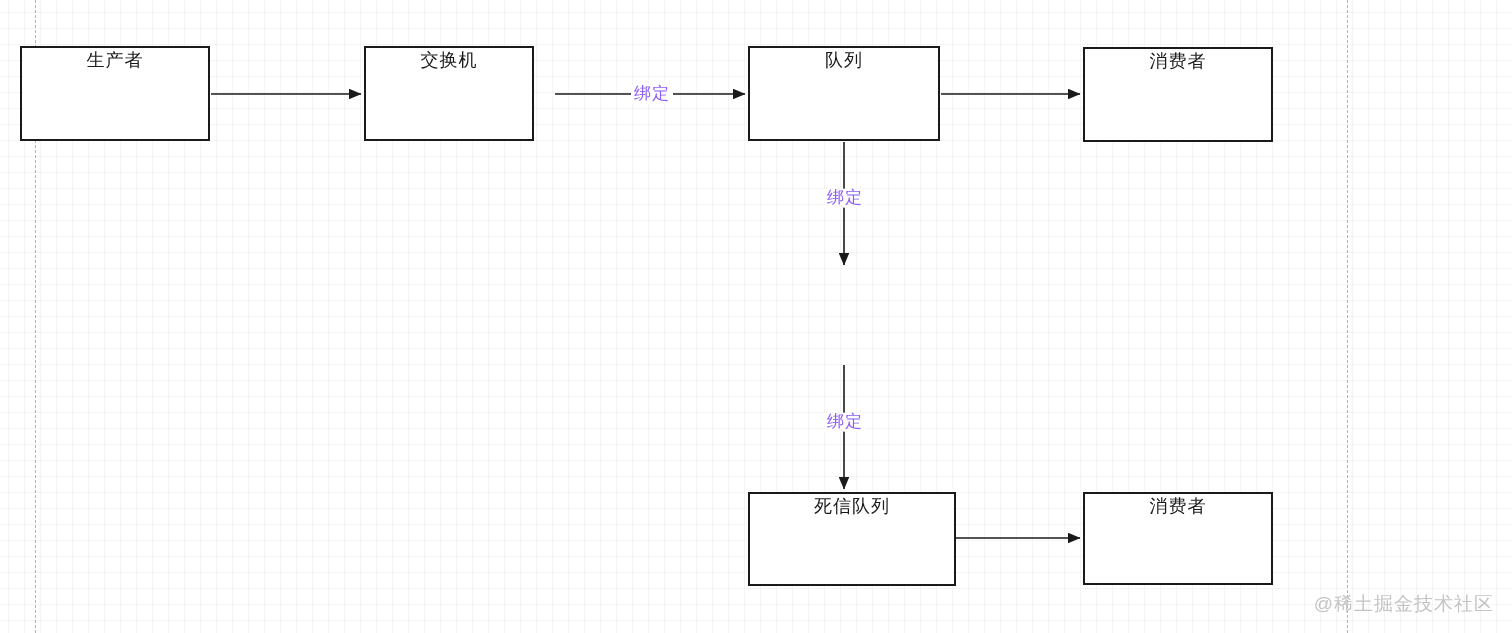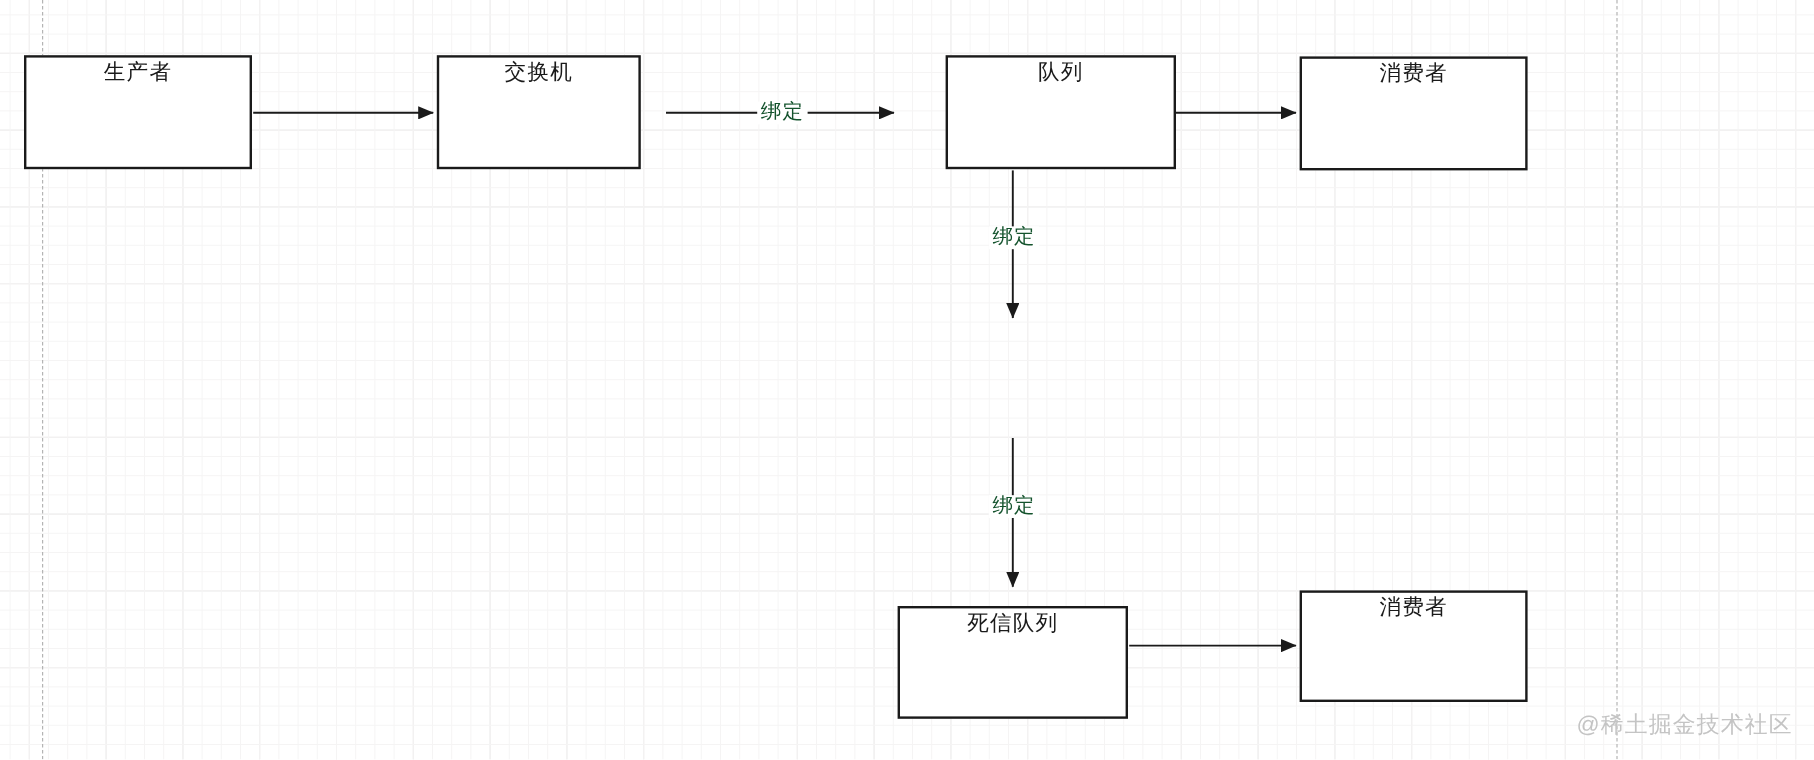--- a/index.html
+++ b/index.html
@@ -50,33 +50,33 @@
     border: 2px solid #1a1a1a;
     display: flex;
     align-items: flex-start;
     justify-content: center;
     font-size: 18px;
     color: #1a1a1a;
     letter-spacing: 1px;
   }
   #node-producer        { left: 20px;   top: 46px;  width: 190px; height: 95px; }
   #node-exchange        { left: 364px;  top: 46px;  width: 170px; height: 95px; }
-  #node-queue           { left: 748px;  top: 46px;  width: 192px; height: 95px; margin-left: 40px; }
+  #node-queue           { left: 748px;  top: 46px;  width: 192px; height: 95px; }
   #node-consumer-top    { left: 1083px; top: 47px;  width: 190px; height: 95px; }
   #node-dead-exchange   { left: 750px;  top: 268px; width: 190px; height: 96px; }
-  #node-dead-queue      { left: 748px;  top: 505px; width: 192px; height: 94px; }
+  #node-dead-queue      { left: 748px;  top: 492px; width: 208px; height: 94px; }
   #node-consumer-bottom { left: 1083px; top: 492px; width: 190px; height: 93px; }
 
   .edge-label {
     position: absolute;
     transform: translate(-50%, -50%);
     background: #ffffff;
     padding: 0 3px;
     font-size: 17px;
-    color: #14532d;
+    color: #8b5cf6;
     letter-spacing: 1px;
     line-height: 1.1;
     white-space: nowrap;
   }
   #edge-label-bind1 { left: 652px; top: 94px;  }
   #edge-label-bind2 { left: 845px; top: 198px; }
   #edge-label-bind3 { left: 845px; top: 422px; }
 
   .watermark {
     position: absolute;

